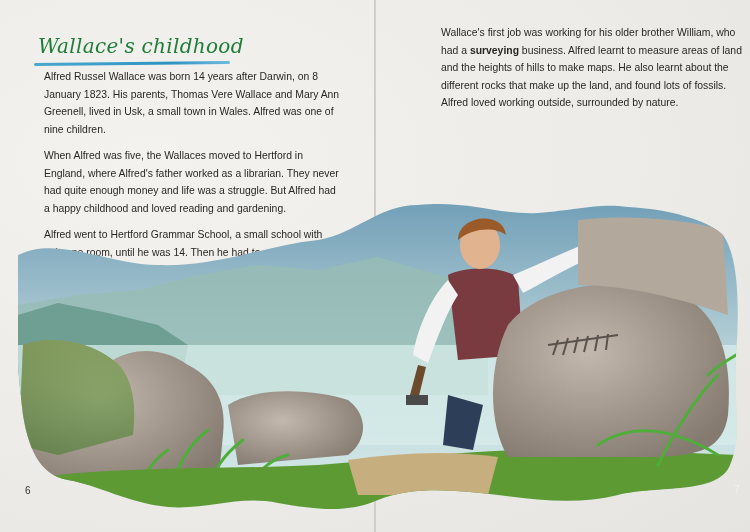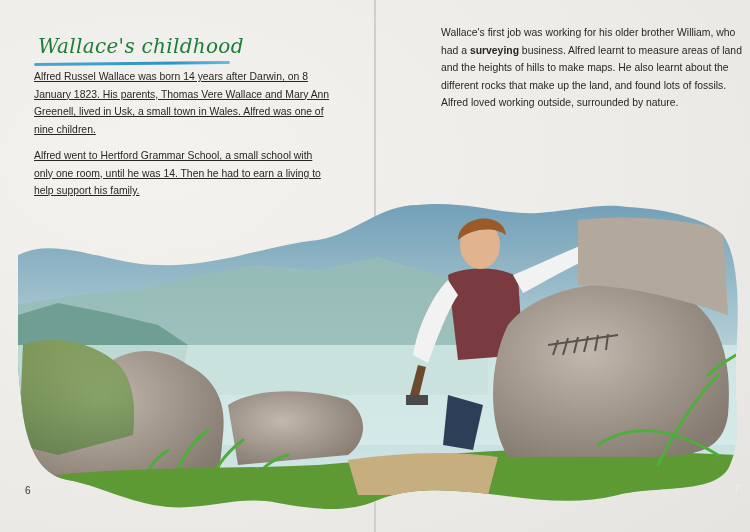--- a/index.html
+++ b/index.html
@@ -8,37 +8,38 @@
       radial-gradient(ellipse at 20% 30%, #f4f2ef 0%, #ecebe7 60%, #e6e4e0 100%); }
   .page { position: absolute; top: 0; height: 532px; width: 375px; }
   .page.left { left: 0; }
   .page.right { left: 375px; }
   .gutter { position: absolute; left: 374px; top: 0; width: 2px; height: 532px; background: linear-gradient(to right, #d8d5d0, #c9c6c1, #dcd9d4); }
   .heading { position: absolute; left: 38px; top: 34px; font-family: "DejaVu Serif", serif; font-style: italic; font-size: 20px; color: #1e7d3a; letter-spacing: 0.3px; }
   .heading-underline { position: absolute; left: 34px; top: 62px; width: 196px; height: 3px; border-radius: 3px; background: linear-gradient(to right, #4aa8d0, #2d93c2 70%, #6cbbe0); transform: rotate(-0.6deg); }
   .text { position: absolute; font-size: 10.4px; line-height: 17.5px; color: #2a2624; }
   .text p { margin: 0 0 9px 0; }
   .text b { font-weight: bold; }
-  .left-text { left: 34px; top: 68px; width: 300px; text-decoration: underline; }
+  .left-text { left: 44px; top: 68px; width: 300px; }
   .right-text { left: 413px; top: 24px; width: 305px; margin-left: 28px; }
   .pagenum { position: absolute; font-size: 10px; color: #333; }
   .pagenum.six { left: 25px; top: 485px; }
   .pagenum.seven { left: 734px; top: 484px; color: #f0f0f0; }
   .illustration { position: absolute; left: 18px; top: 195px; width: 722px; height: 320px; }
 </style>
 </head>
 <body>
 
 <div class="spread">
 
   <div class="page left">
     <div class="heading">Wallace's childhood</div>
     <div class="heading-underline"></div>
     <div class="text left-text">
       <p>Alfred Russel Wallace was born 14 years after Darwin, on 8 January 1823. His parents, Thomas Vere Wallace and Mary Ann Greenell, lived in Usk, a small town in Wales. Alfred was one of nine children.</p>
+      <p>When Alfred was five, the Wallaces moved to Hertford in England, where Alfred's father worked as a librarian. They never had quite enough money and life was a struggle. But Alfred had a happy childhood and loved reading and gardening.</p>
       <p>Alfred went to Hertford Grammar School, a small school with only one room, until he was 14. Then he had to earn a living to help support his family.</p>
     </div>
     <div class="pagenum six">6</div>
   </div>
 
   <div class="gutter"></div>
 
   <div class="page right">
     <div class="text right-text" style="left:38px;">
       <p><span>Wallace's first job was working for his older brother William, who had a </span><b>surveying</b><span> business. Alfred learnt to measure areas of land and the heights of hills to make maps. He also learnt about the different rocks that make up the land, and found lots of fossils. Alfred loved working outside, surrounded by nature.</span></p>

